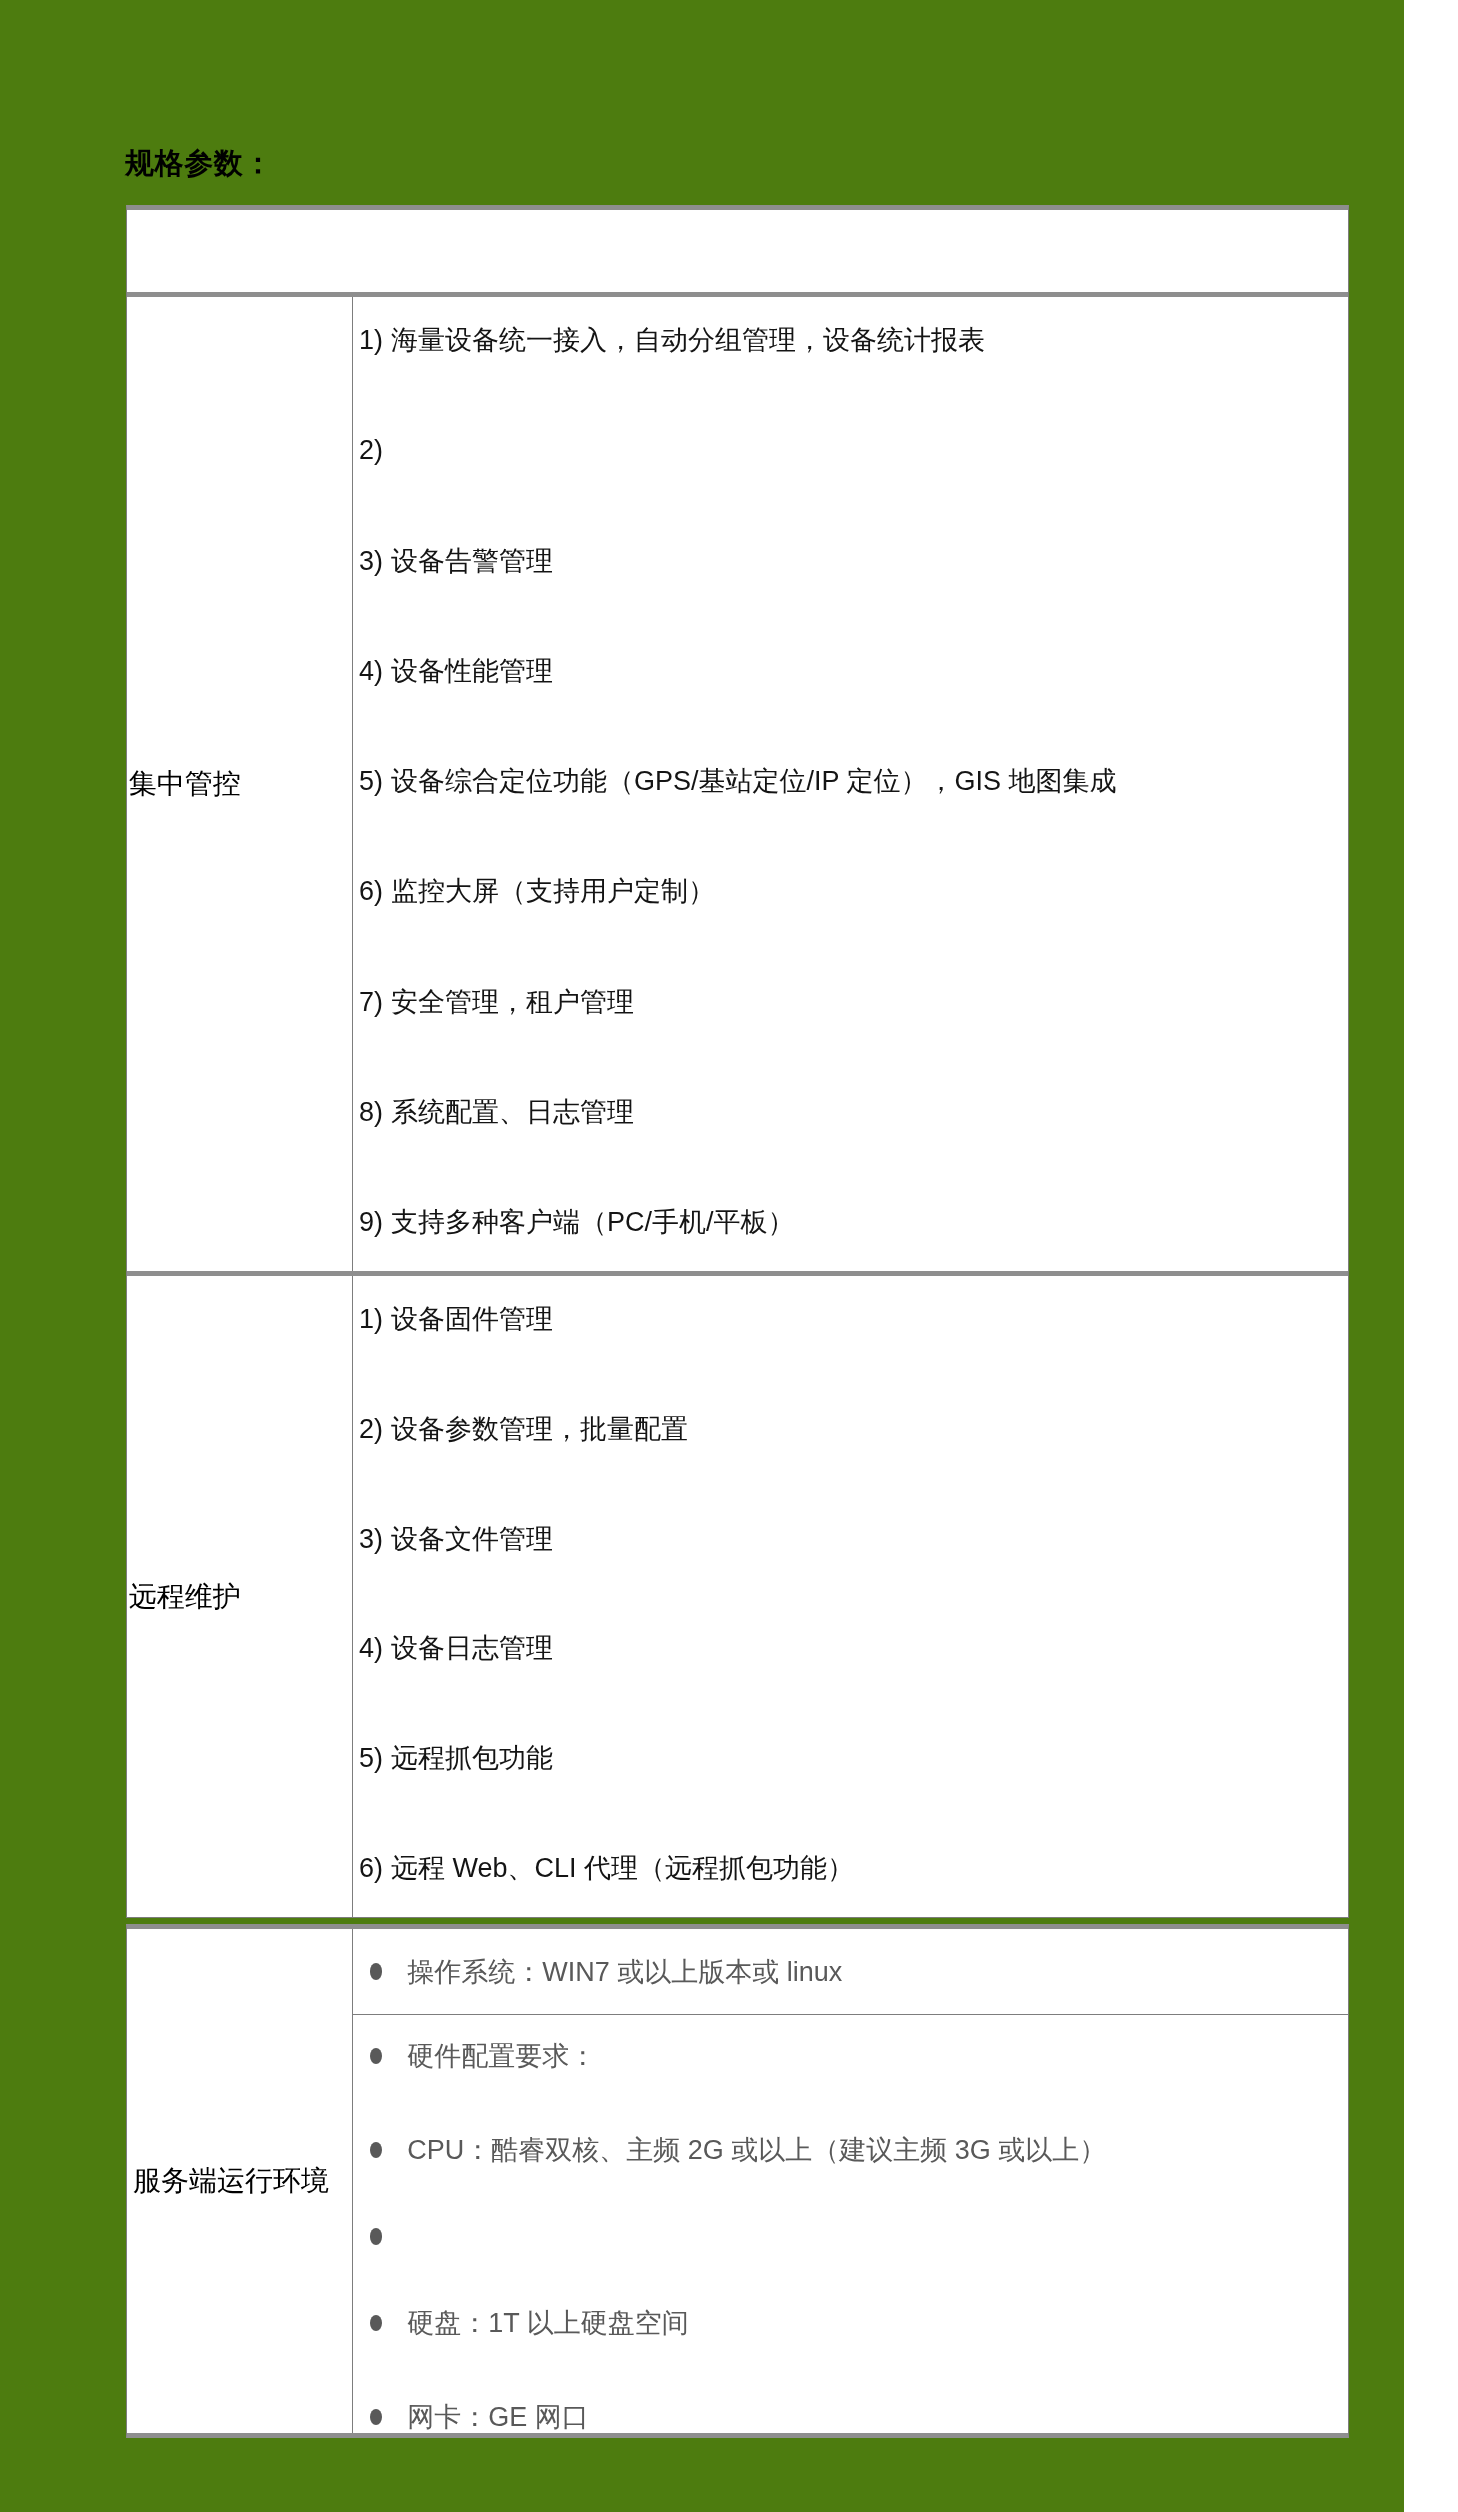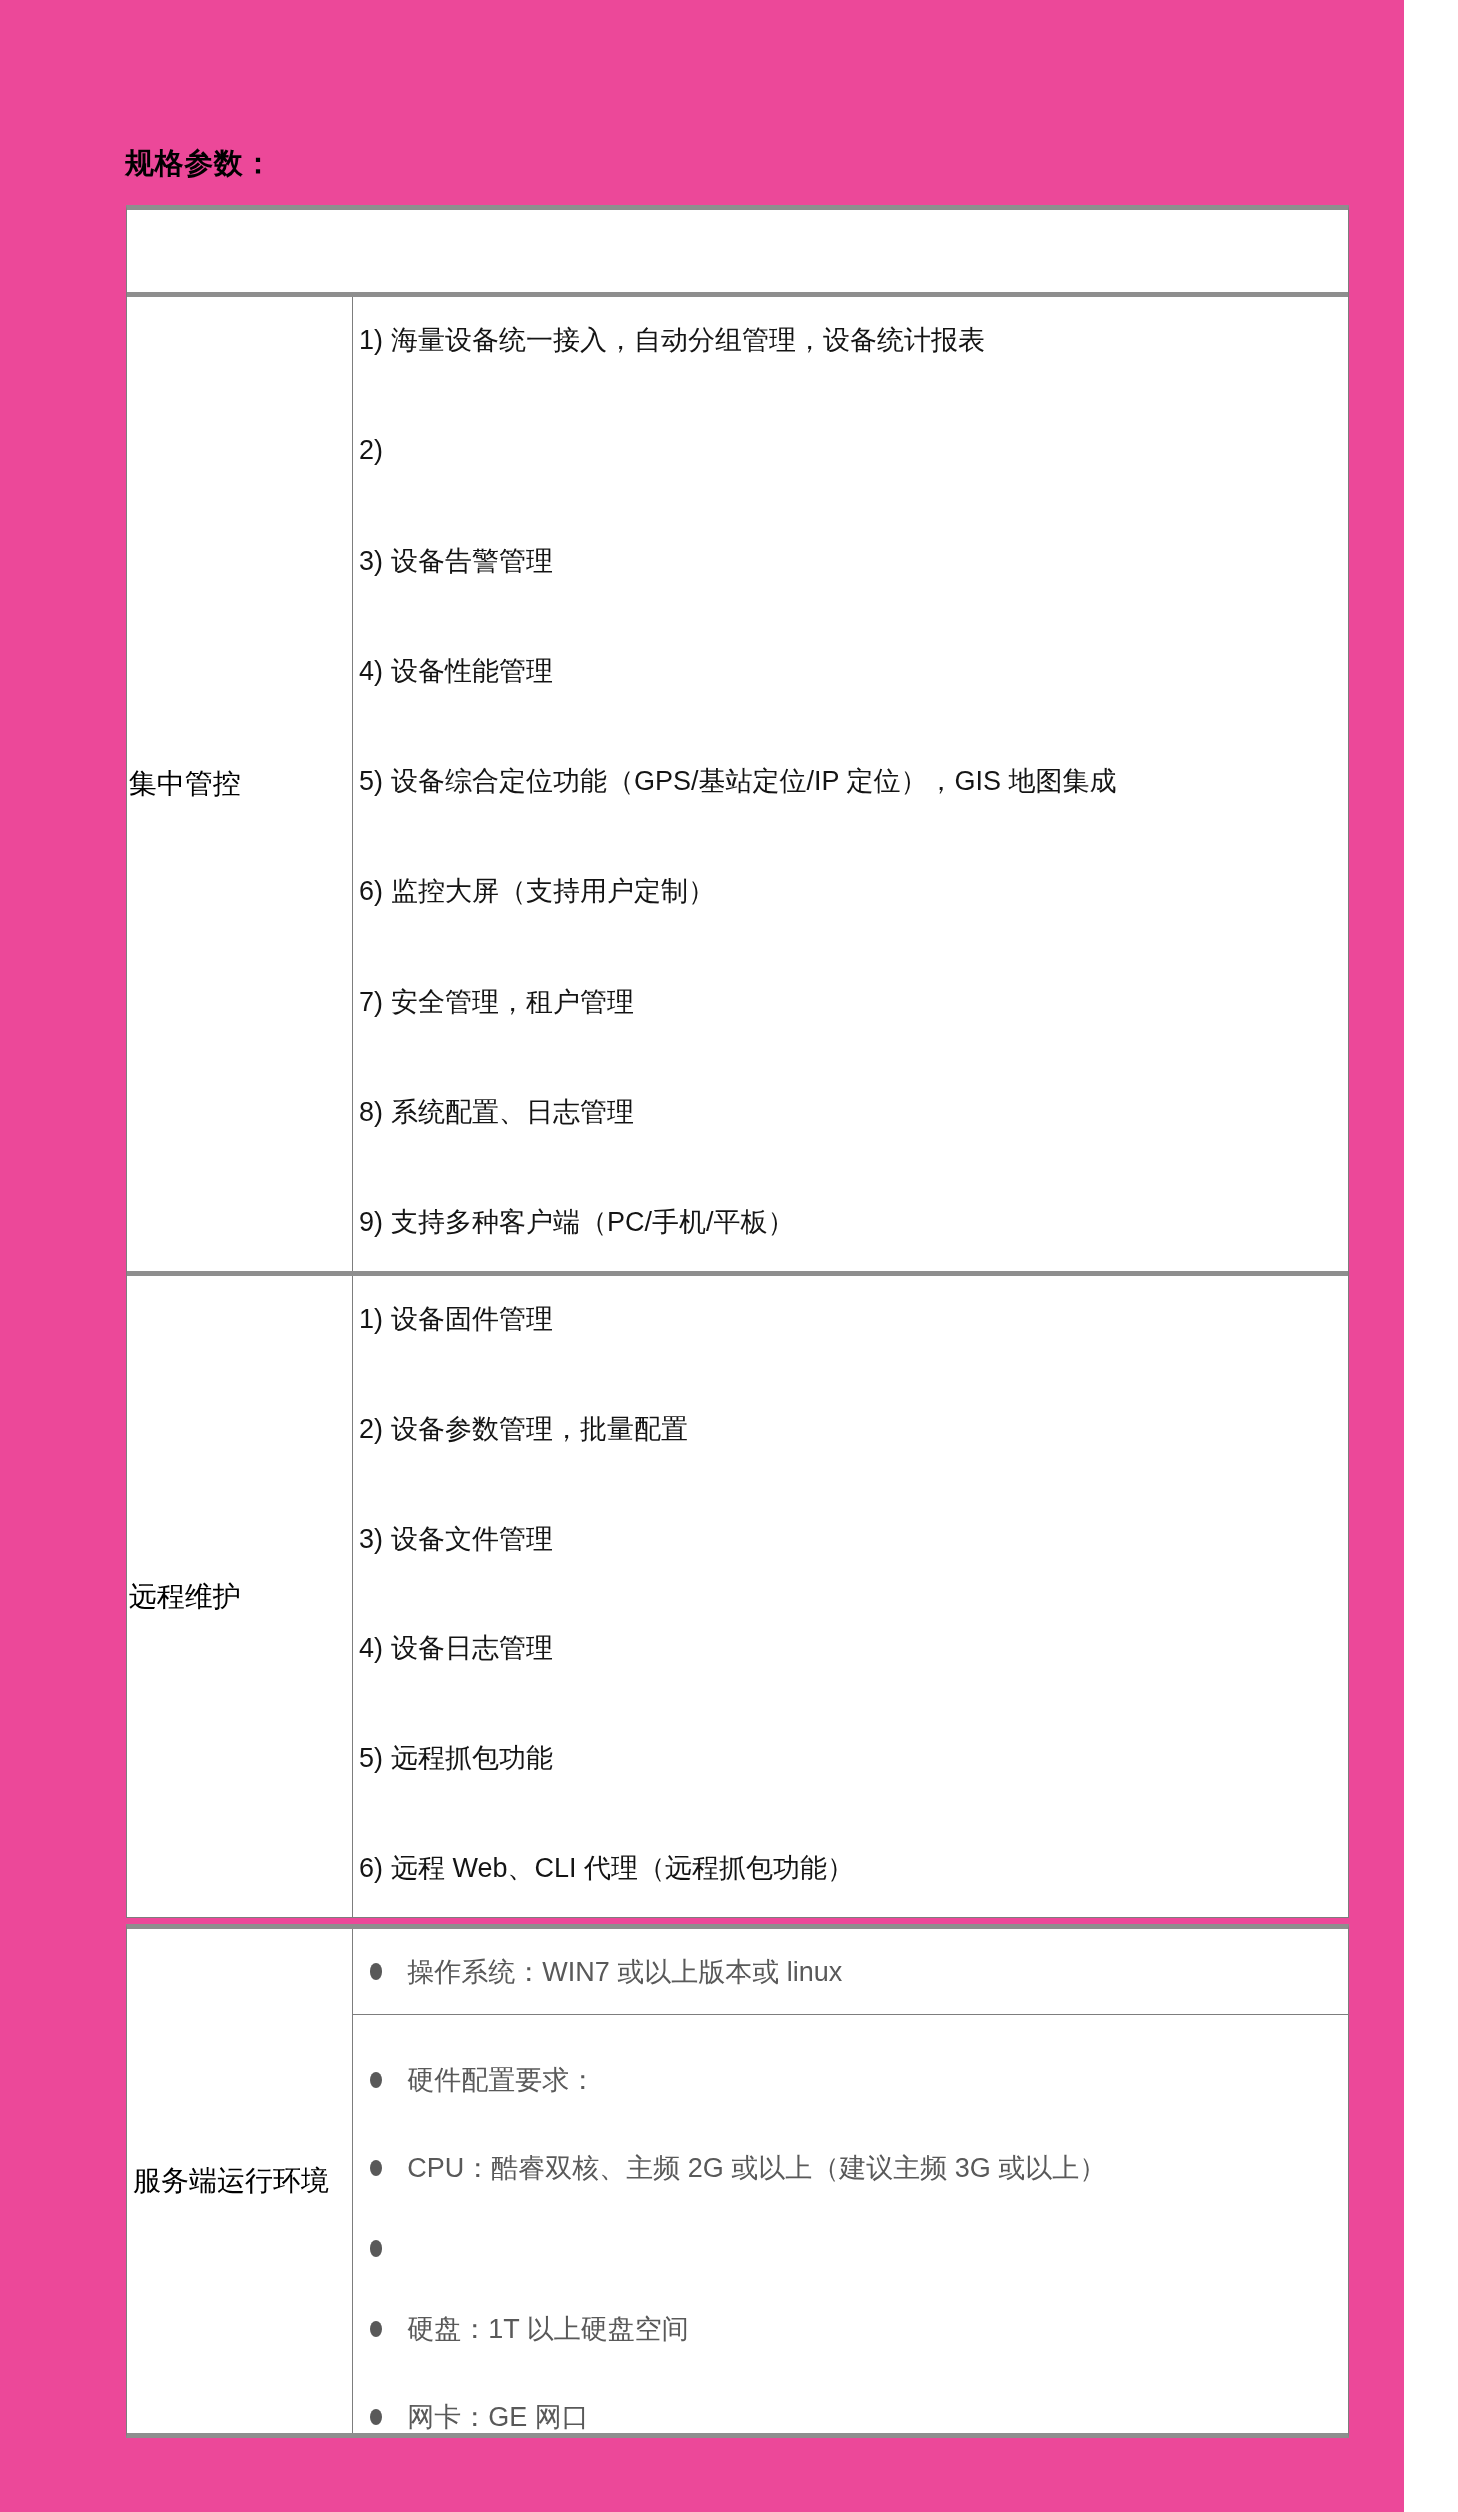--- a/index.html
+++ b/index.html
@@ -1,20 +1,20 @@
 <!DOCTYPE html>
 <html style="font-size:9.4px"><head>
 <meta charset="utf-8">
 <style>
   html,body{margin:0;padding:0;background:#ffffff;}
   .page{
     position:relative;
     width:1404px;
     height:2512px;
-    background:#ec4899;
+    background:#4d7c0f;
     font-family:"Liberation Sans", sans-serif;
     overflow:hidden;
   }
   .doc-title{
     position:absolute;
     left:125px;
     top:144px;
     font-size:29px;
     font-weight:bold;
     color:#000000;
@@ -93,21 +93,20 @@
     border-right:1.2px solid #7d7d7d;
     display:flex;
     align-items:center;
     justify-content:center;
     padding-right:17px;
   }
   .env-rows{
     display:flex;
     flex-direction:column;
     min-width:0;
-    gap:24px;
   }
   .env-row{
     display:flex;
     flex-direction:column;
   }
   .env-row-1{
     height:85px;
     border-bottom:1.8px solid #7d7d7d;
     justify-content:center;
   }

